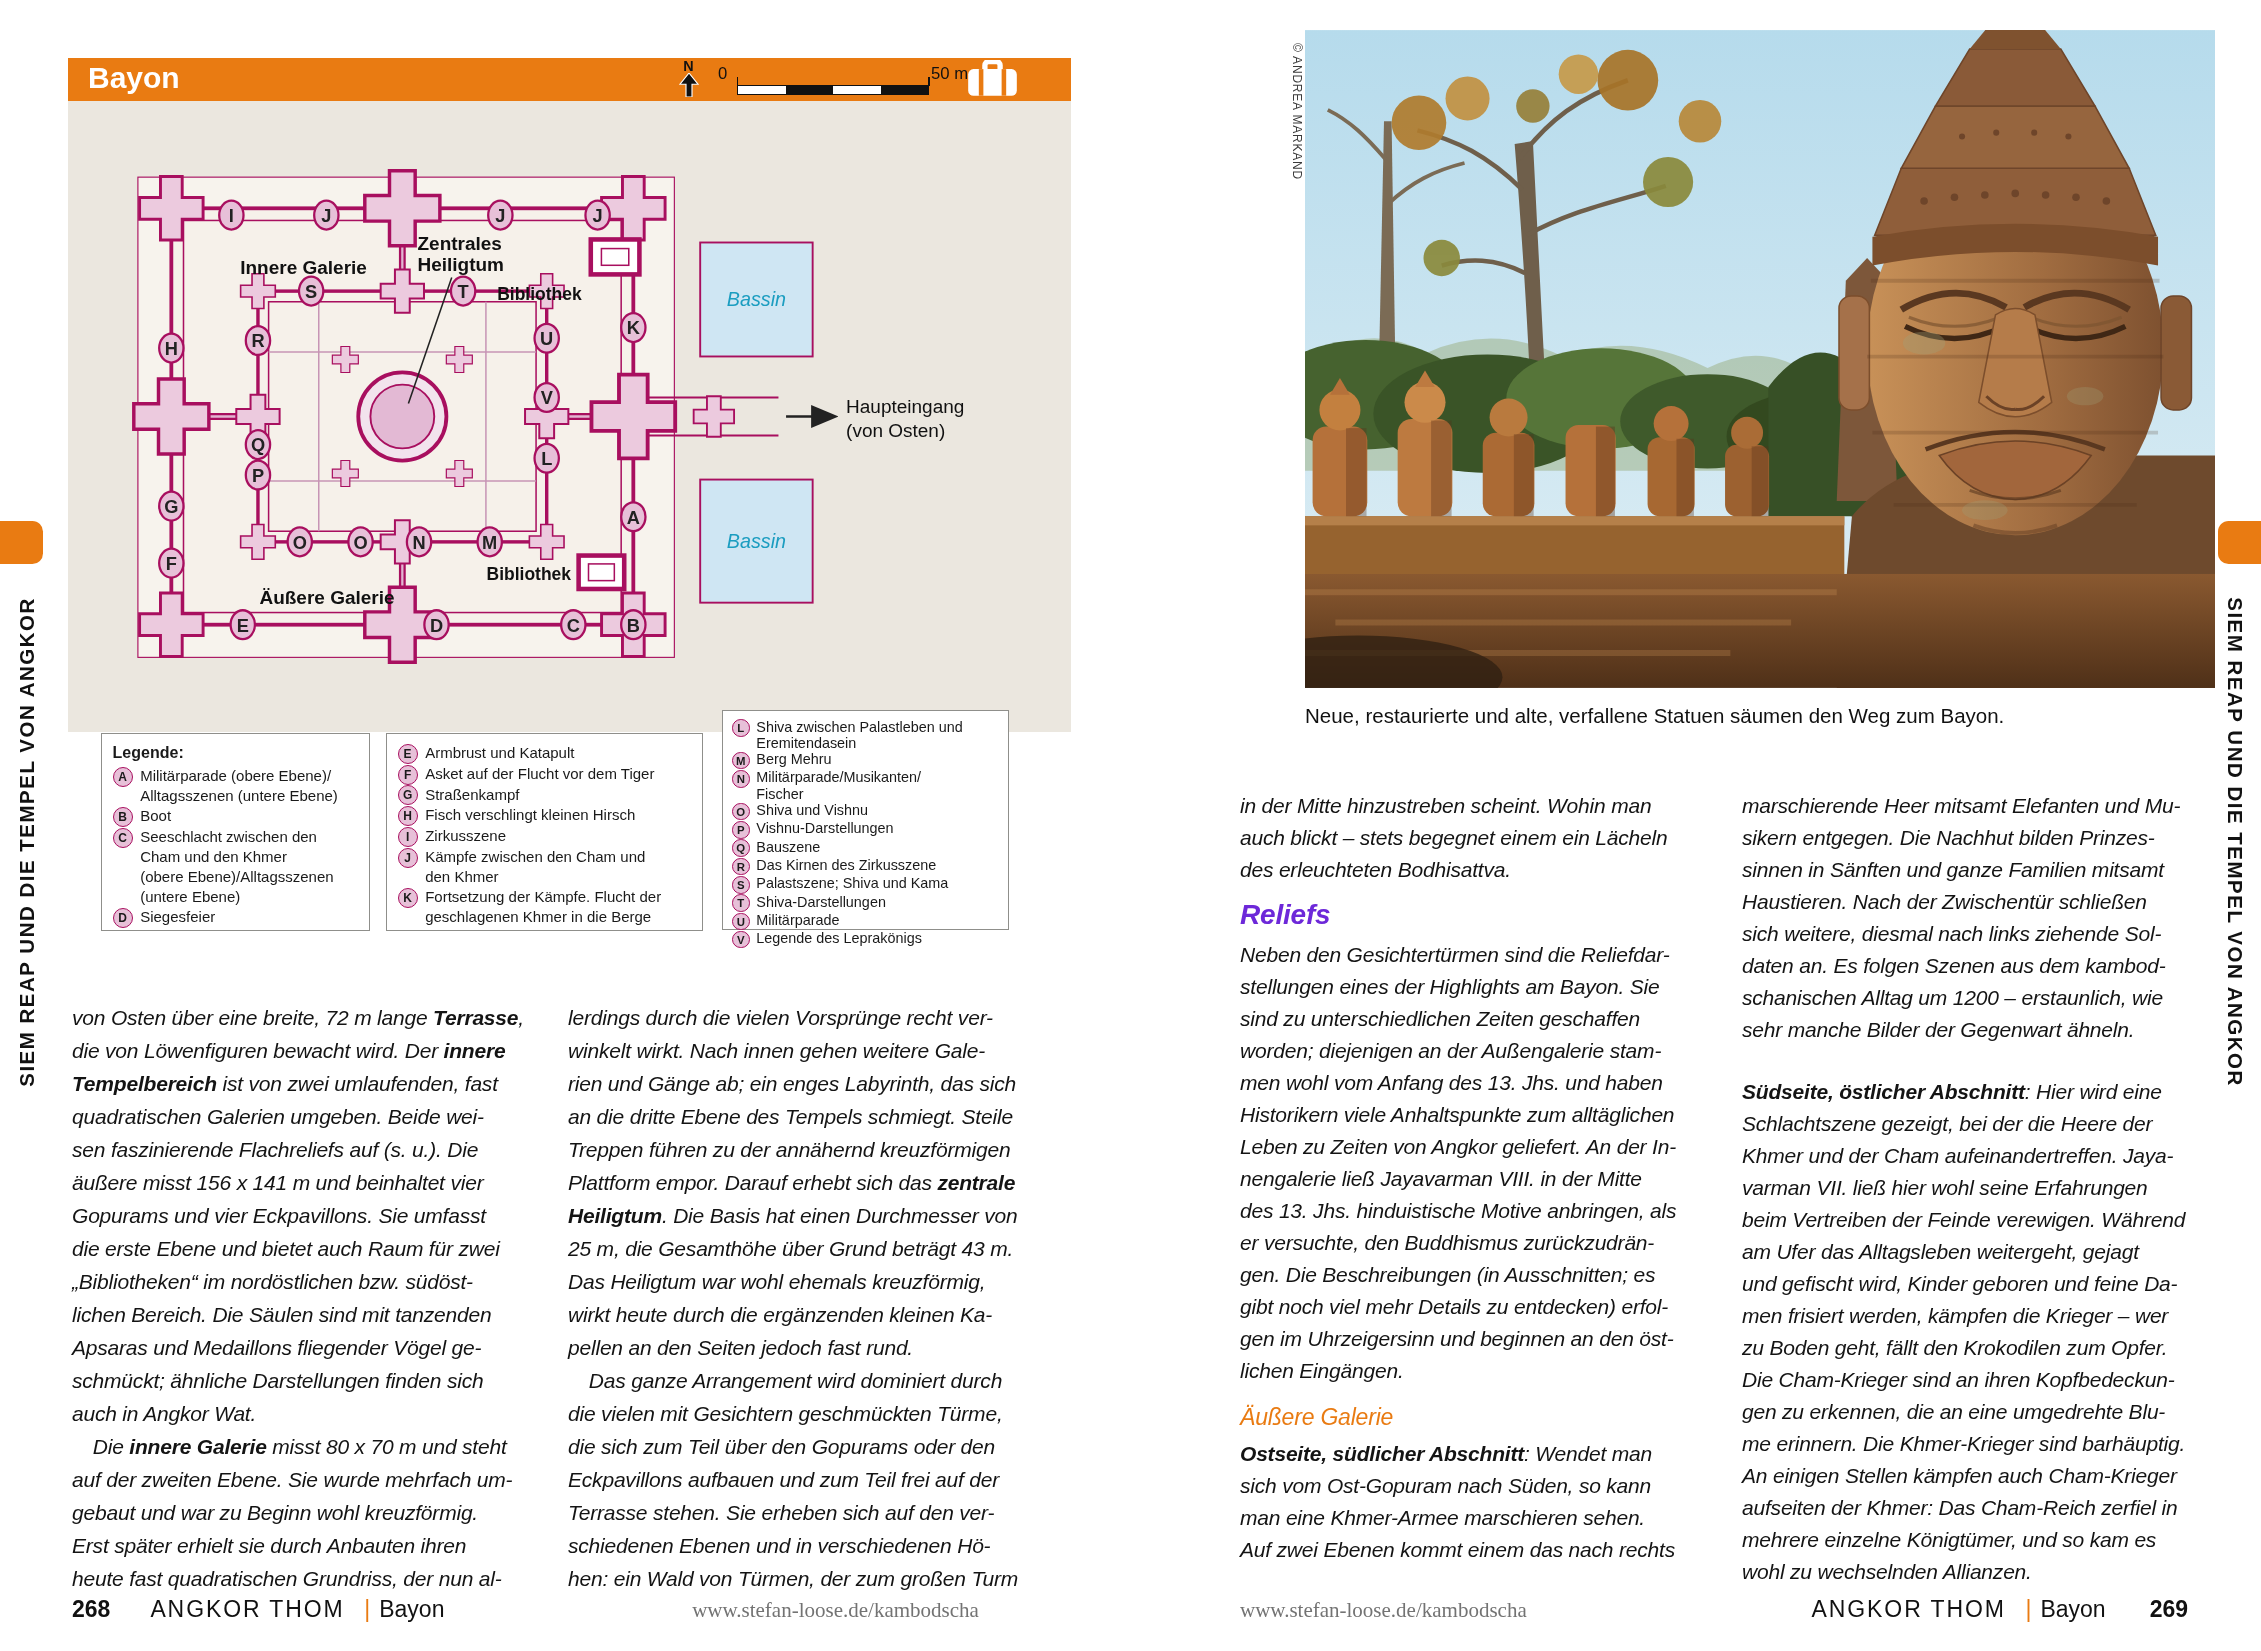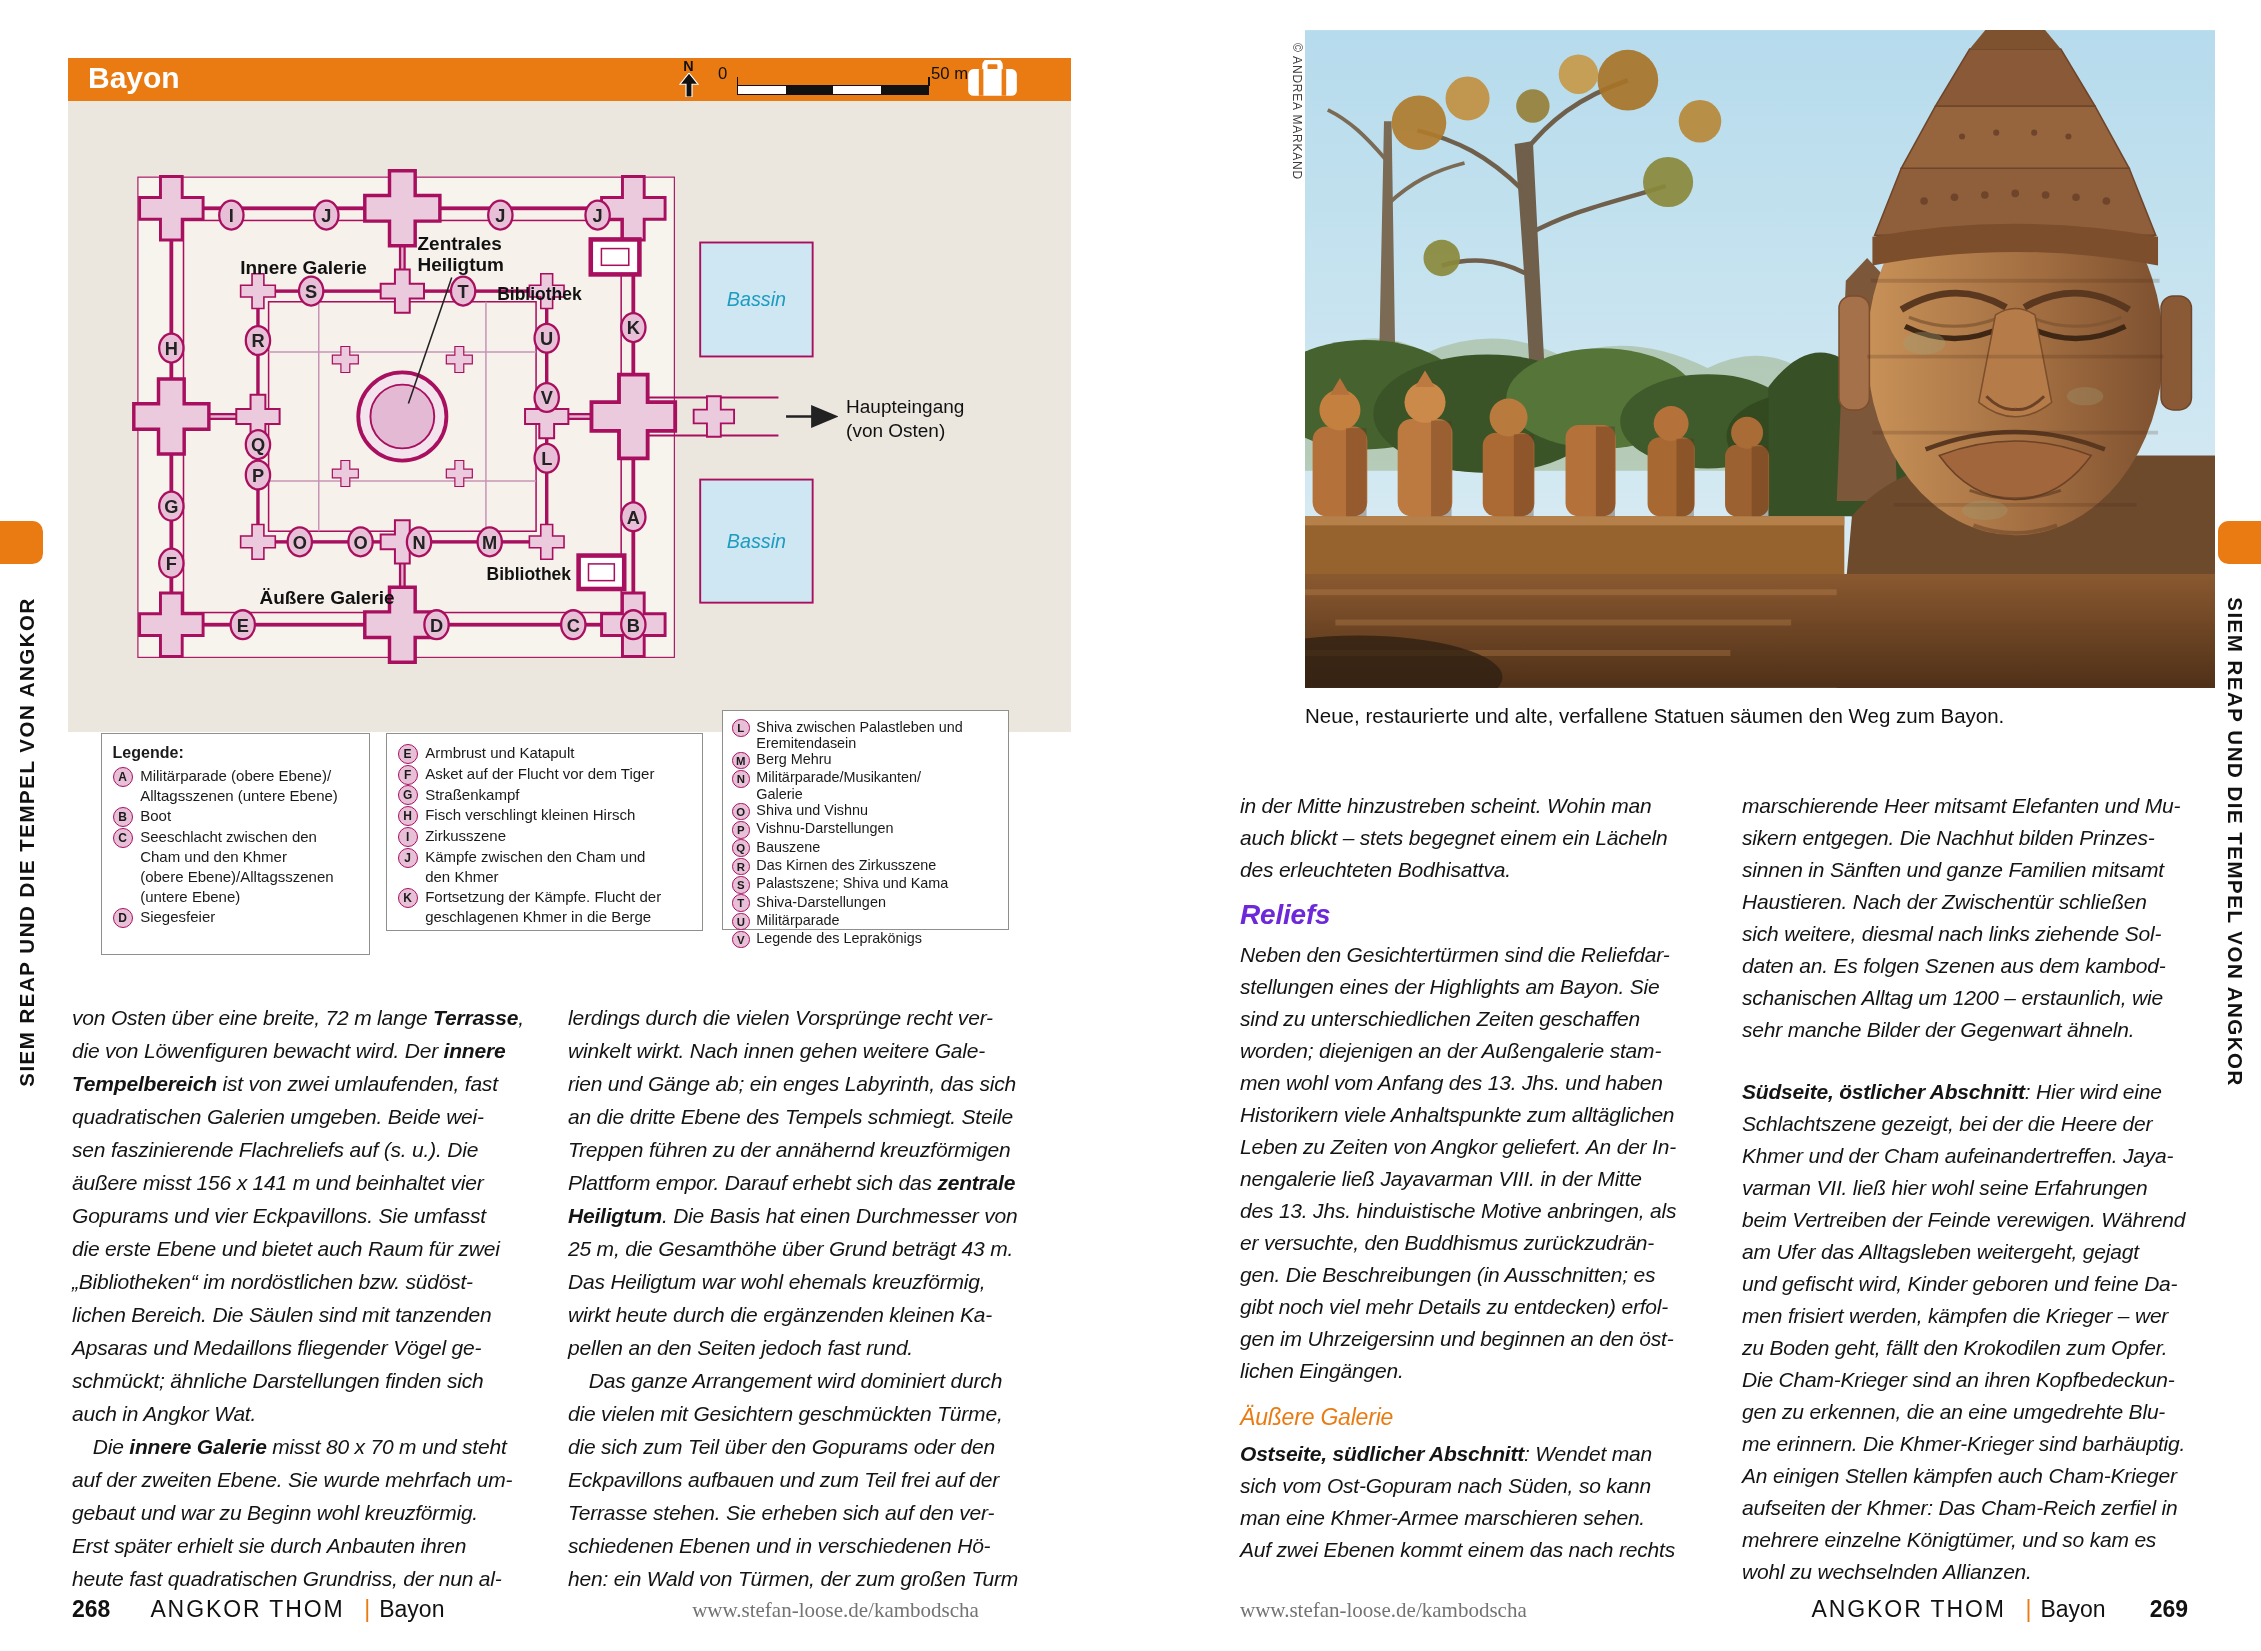--- a/index.html
+++ b/index.html
@@ -286,21 +286,21 @@
           <text x="462" y="589" class="mkt">N</text>
         </g>
         <g>
           <ellipse cx="555" cy="580" rx="16" ry="19" class="mk"></ellipse>
           <text x="555" y="589" class="mkt">M</text>
         </g>
       </g>
   </svg>
 </div>
 
-<div class="abs leg-box" style="left:101px;top:733px;width:269px;height:222px;">
+<div class="abs leg-box" style="left:101px;top:733px;width:269px;height:198px;">
   <div class="leg-title">Legende:</div>
   <div id="leg1">
       <div class="leg-row">
         <span class="leg-badge">A</span>
         <span class="leg-text">Militärparade (obere Ebene)/
 Alltagsszenen (untere Ebene)</span>
       </div>
       <div class="leg-row">
         <span class="leg-badge">B</span>
         <span class="leg-text">Boot</span>
@@ -359,21 +359,21 @@
         <span class="leg-text">Shiva zwischen Palastleben und
 Eremitendasein</span>
       </div>
       <div class="leg-row">
         <span class="leg-badge">M</span>
         <span class="leg-text">Berg Mehru</span>
       </div>
       <div class="leg-row">
         <span class="leg-badge">N</span>
         <span class="leg-text">Militärparade/Musikanten/
-Galerie</span>
+Fischer</span>
       </div>
       <div class="leg-row">
         <span class="leg-badge">O</span>
         <span class="leg-text">Shiva und Vishnu</span>
       </div>
       <div class="leg-row">
         <span class="leg-badge">P</span>
         <span class="leg-text">Vishnu-Darstellungen</span>
       </div>
       <div class="leg-row">

